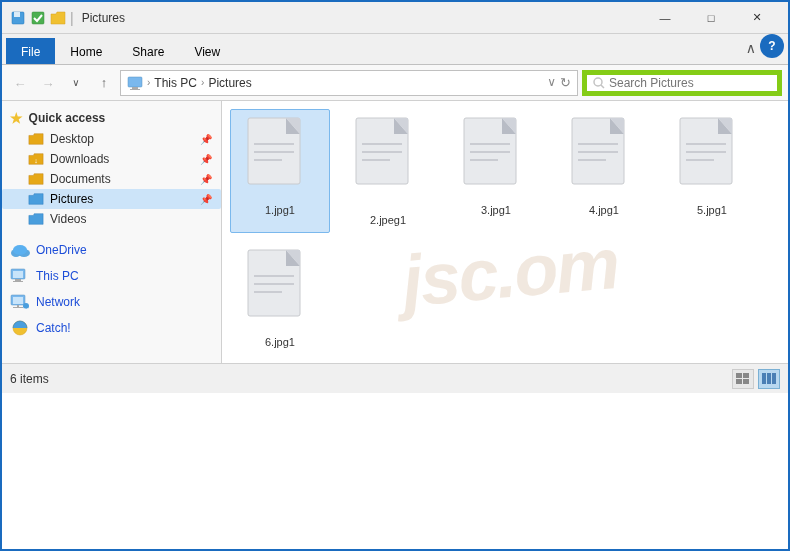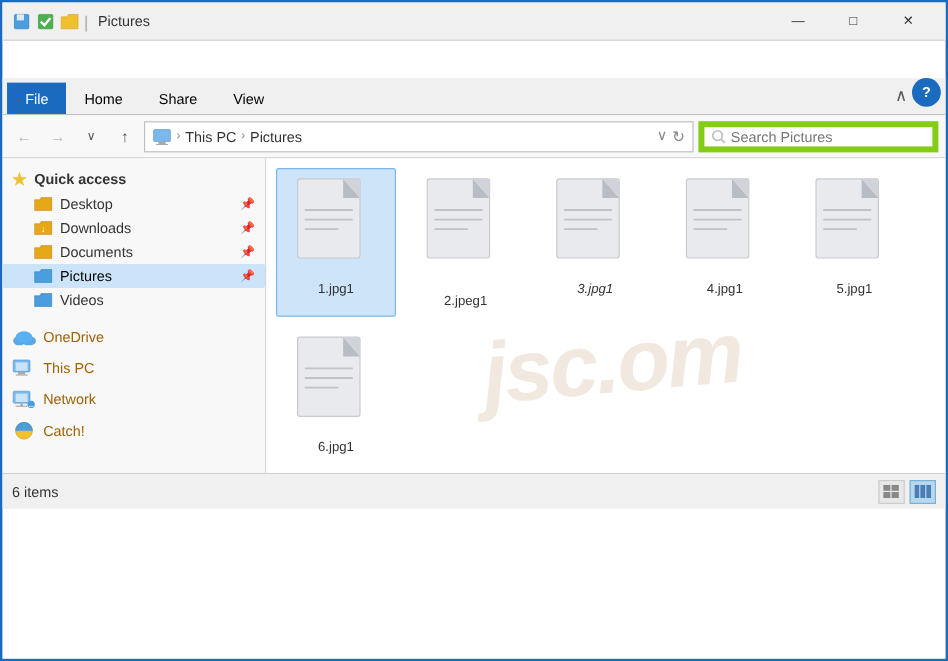--- a/index.html
+++ b/index.html
@@ -63,21 +63,20 @@
     
     .ribbon {
       background: #f0f0f0;
       border-bottom: 1px solid #c0c0c0;
     }
     .ribbon-tabs {
       display: flex;
       height: 30px;
       align-items: flex-end;
       padding: 0 4px;
-      margin-top: 31px;
     }
     .ribbon-tab {
       padding: 4px 14px;
       font-size: 12px;
       cursor: pointer;
       border: 1px solid transparent;
       border-bottom: none;
       height: 26px;
       display: flex;
       align-items: center;
@@ -205,21 +204,21 @@
       margin-left: auto;
       color: #555;
       font-size: 10px;
     }
     .sidebar-sep { height: 8px; }
     .sidebar-group-item {
       display: flex;
       align-items: center;
       padding: 4px 8px;
       font-size: 12px;
-      color: #a16207;
+      color: #1d4ed8;
       cursor: pointer;
     }
     .sidebar-group-item .icon {
       width: 20px;
       height: 18px;
       margin-right: 6px;
       flex-shrink: 0;
       display: flex;
       align-items: center;
       justify-content: center;
@@ -527,21 +526,21 @@
 
         <rect x="4" y="2" width="52" height="66" rx="2" fill="#e8eaed" stroke="#c8cace" stroke-width="1"></rect>
 
         <polygon points="42,2 56,18 42,18" fill="#b8bcc5"></polygon>
         <polygon points="42,2 56,2 56,18" fill="#d0d3da"></polygon>
 
         <line x1="10" y1="28" x2="50" y2="28" stroke="#c0c2c8" stroke-width="1.5"></line>
         <line x1="10" y1="36" x2="50" y2="36" stroke="#c0c2c8" stroke-width="1.5"></line>
         <line x1="10" y1="44" x2="38" y2="44" stroke="#c0c2c8" stroke-width="1.5"></line>
       </svg>
-      <span style="font-size:11px; color:#333; text-align:center; word-break:break-all;font-style:italic;">3.jpg1</span>
+      <span style="font-size:11px; color:#333; text-align:center; word-break:break-all;">3.jpg1</span>
     </div>
       <div class="file-item">
       <svg class="file-icon" viewBox="0 0 72 88">
 
         <rect x="4" y="2" width="52" height="66" rx="2" fill="#e8eaed" stroke="#c8cace" stroke-width="1"></rect>
 
         <polygon points="42,2 56,18 42,18" fill="#b8bcc5"></polygon>
         <polygon points="42,2 56,2 56,18" fill="#d0d3da"></polygon>
 
         <line x1="10" y1="28" x2="50" y2="28" stroke="#c0c2c8" stroke-width="1.5"></line>

